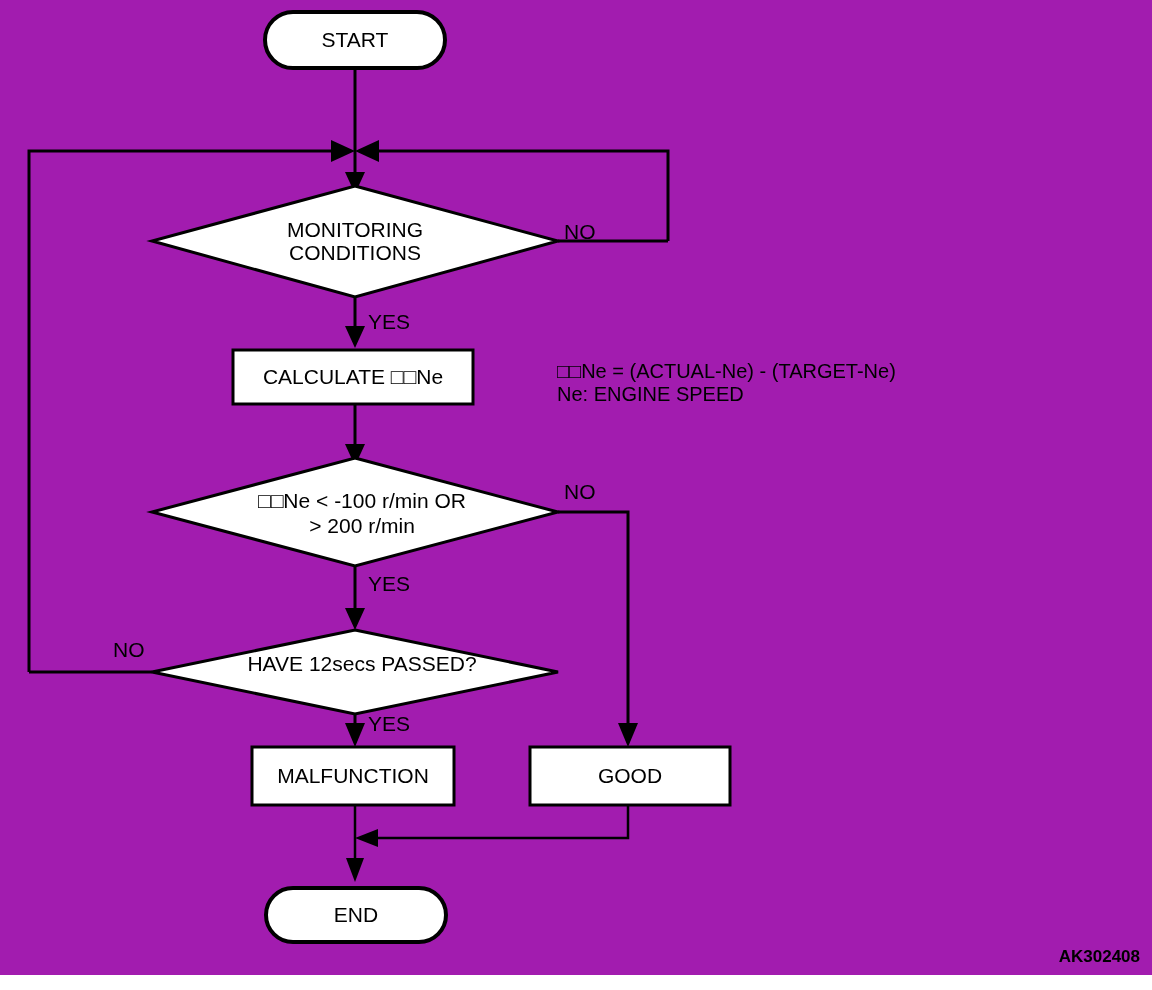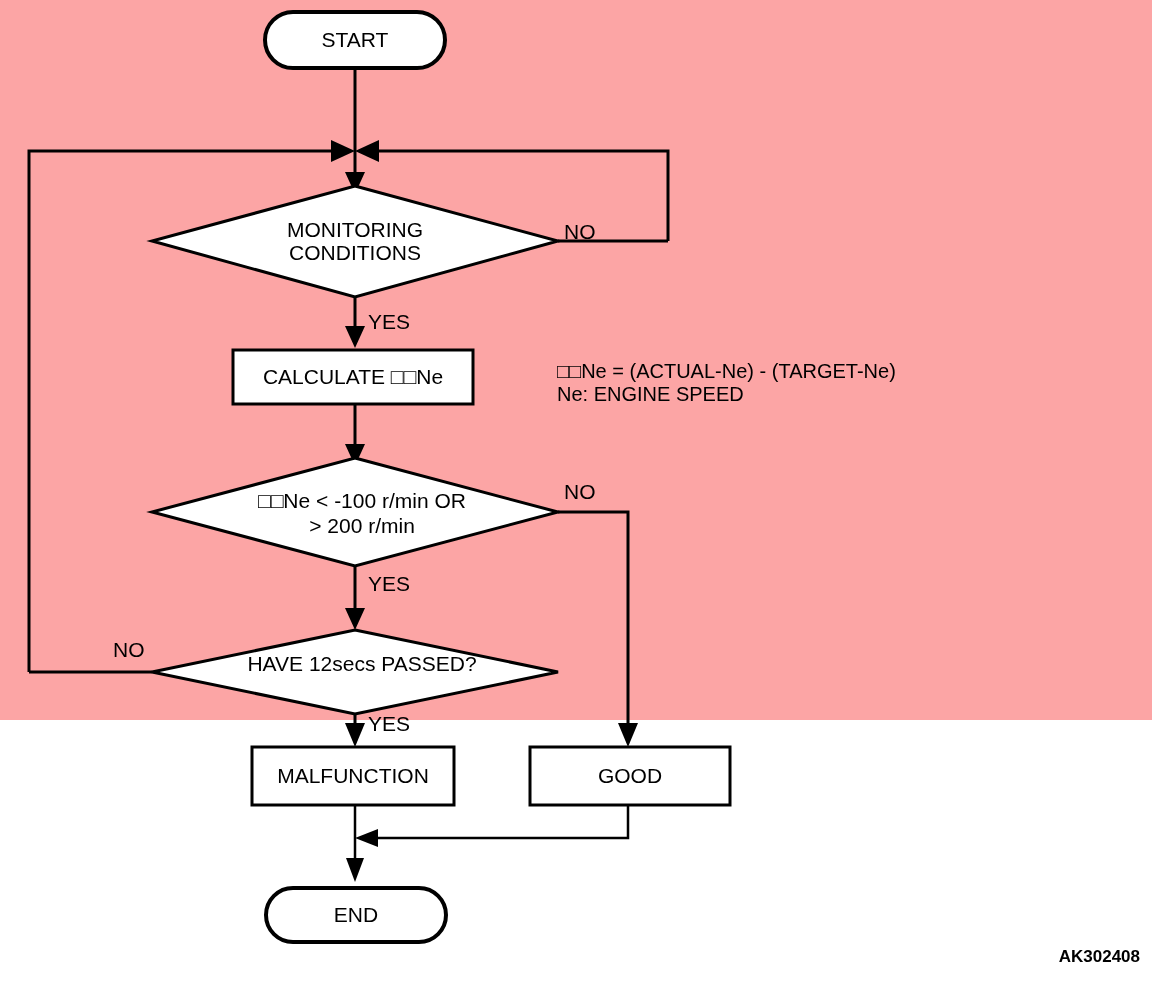--- a/index.html
+++ b/index.html
@@ -9,22 +9,22 @@
   }
   body {
     width: 1152px;
     height: 990px;
     font-family: "Liberation Sans", sans-serif;
     overflow: hidden;
   }
   #flow-root {
     position: relative;
     width: 1152px;
-    height: 720px;
-    background: #fca5a5;
+    height: 975px;
+    background: #a21caf;
   }
   svg#flowchart {
     display: block;
     width: 1152px;
     height: 990px;
   }
   .shape {
     fill: #ffffff;
     stroke: #000000;
     stroke-width: 3;

